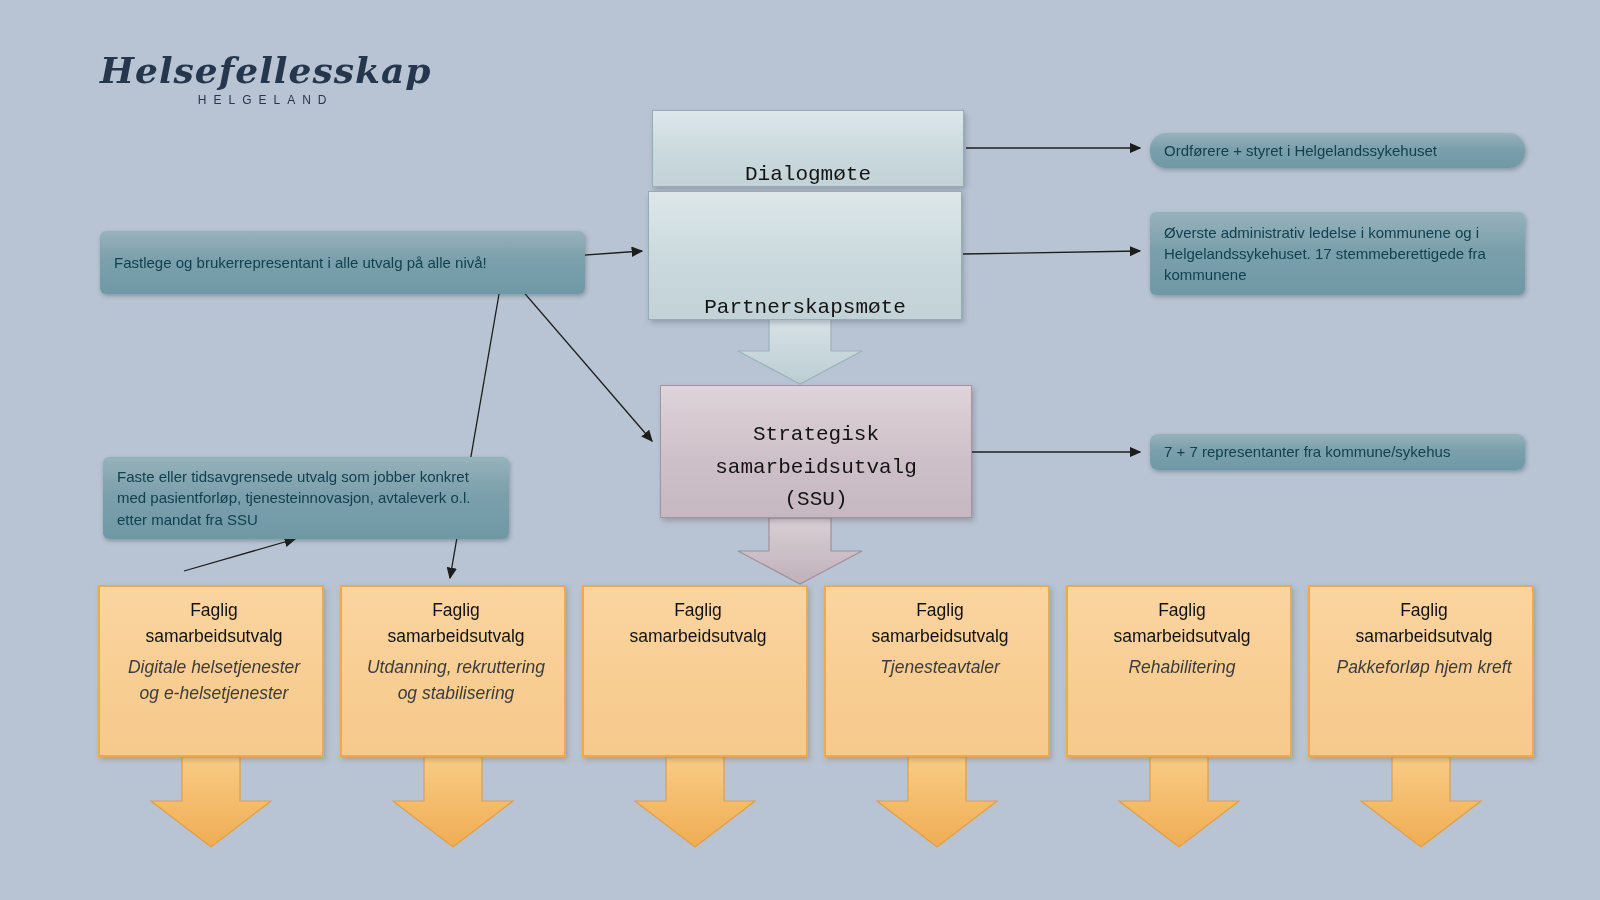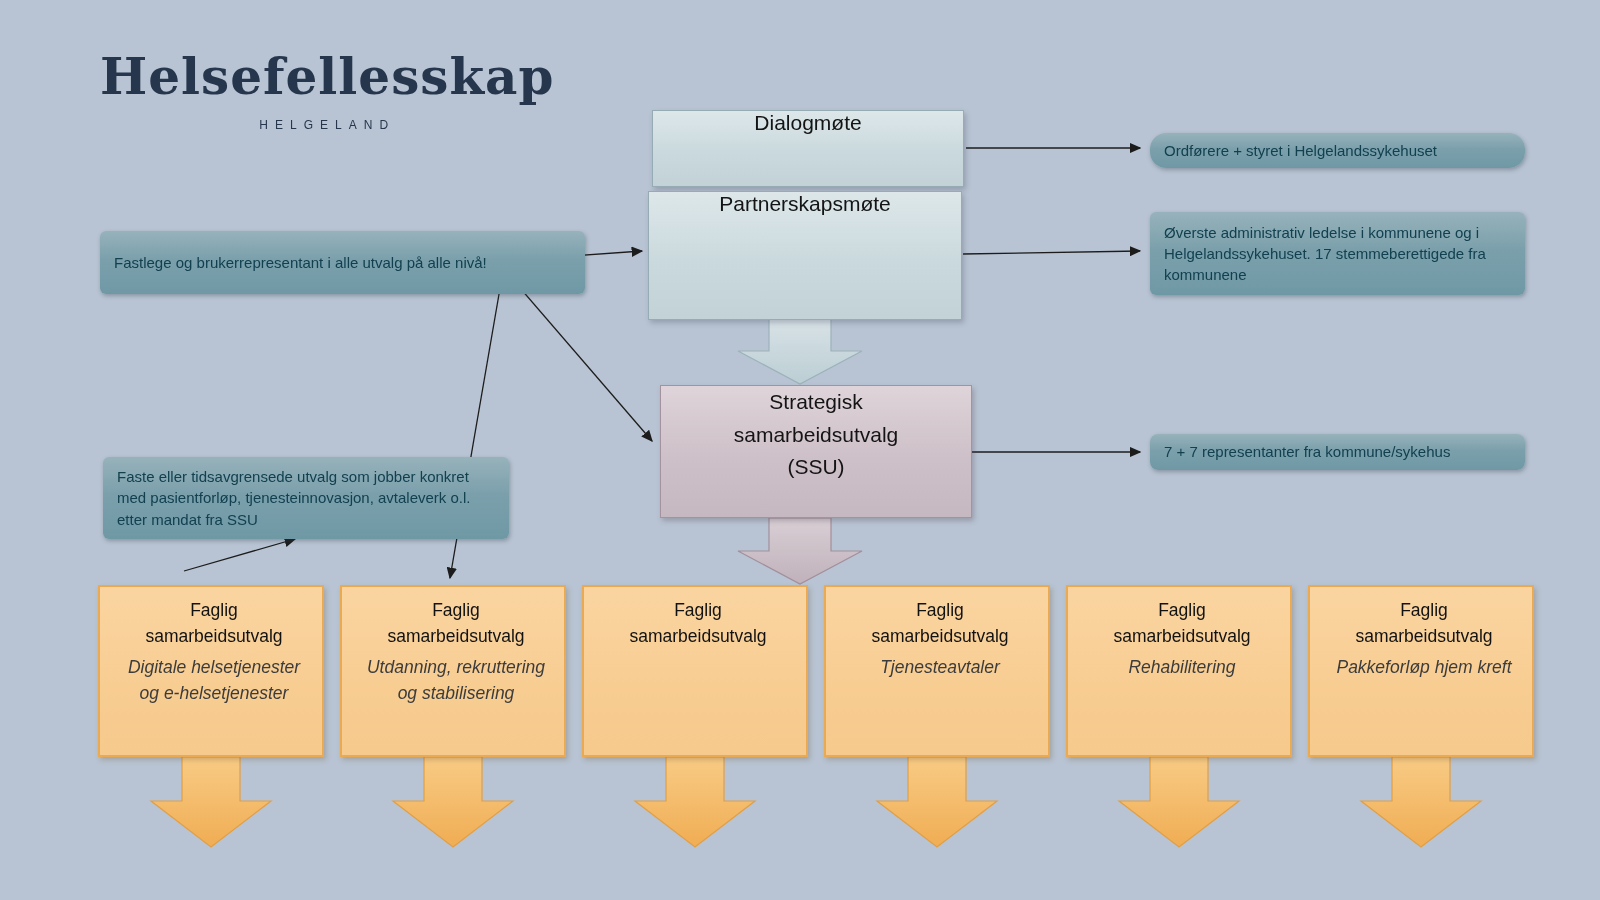--- a/index.html
+++ b/index.html
@@ -9,36 +9,37 @@
     background:#b8c4d3;
     font-family:"Liberation Sans",sans-serif;
     overflow:hidden;
   }
   .overlay{position:absolute;left:0;top:0;pointer-events:none;}
 
   
   .logo{position:absolute;left:100px;top:52px;display:inline-block;color:#26364d;}
   .logo-title{
     font-family:"DejaVu Serif",serif;
-    font-weight:bold;
-    font-size:50px;line-height:1.0;letter-spacing:1px;
+    font-style:italic;font-weight:bold;
+    font-size:36px;line-height:1.0;letter-spacing:1px;
   }
   .logo-sub{
-    font-size:12px;letter-spacing:7px;text-align:center;margin-top:16px;
+    font-size:12px;letter-spacing:7px;text-align:center;margin-top:5px;
     font-family:"Liberation Sans",sans-serif;
   }
 
   
   .orgbox{
     position:absolute;box-sizing:border-box;
     border:1px solid #96abb4;
     background:linear-gradient(180deg,#dde7ea 0%,#cad9dd 55%,#c2d2d7 100%);
-    display:flex;align-items:flex-start;justify-content:center;
+    display:flex;align-items:flex-end;justify-content:center;
     font-size:21px;color:#141414;text-align:center;
     box-shadow:2px 3px 5px rgba(60,70,90,0.28);
+    font-family:Liberation Mono, monospace;
   }
   .box-dialog{left:652px;top:110px;width:312px;height:77px;}
   .box-partner{left:648px;top:191px;width:314px;height:129px;}
   .box-ssu{
     left:660px;top:385px;width:312px;height:133px;
     background:linear-gradient(180deg,#ded4d9 0%,#cec0c8 55%,#c6b8c0 100%);
     border-color:#a4939f;
     white-space:pre-line;line-height:1.55;
     box-shadow:2px 3px 5px rgba(80,65,80,0.3);
   }

